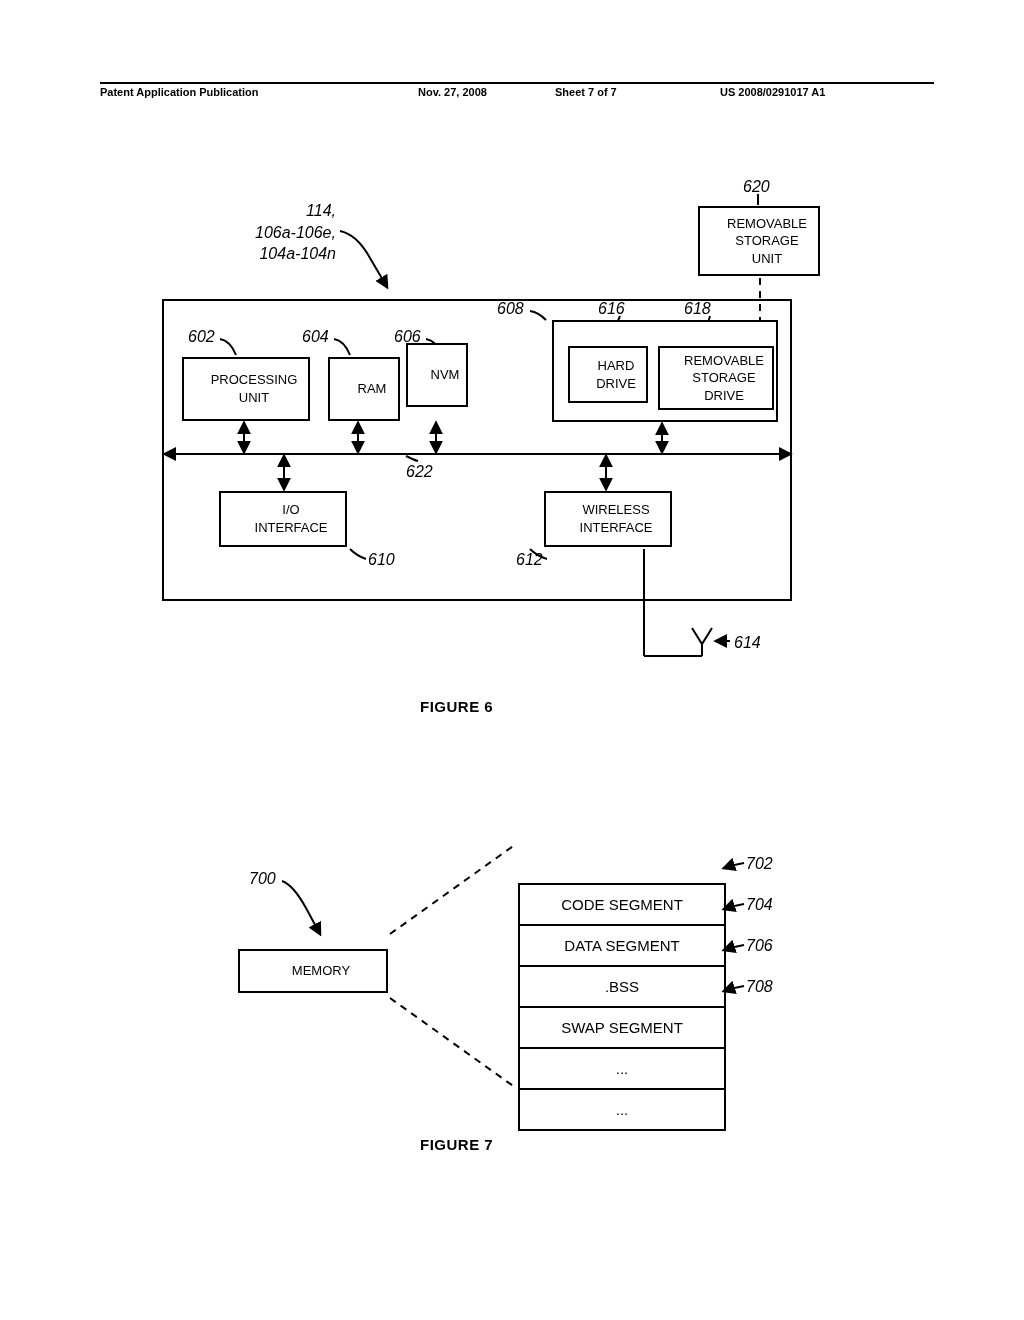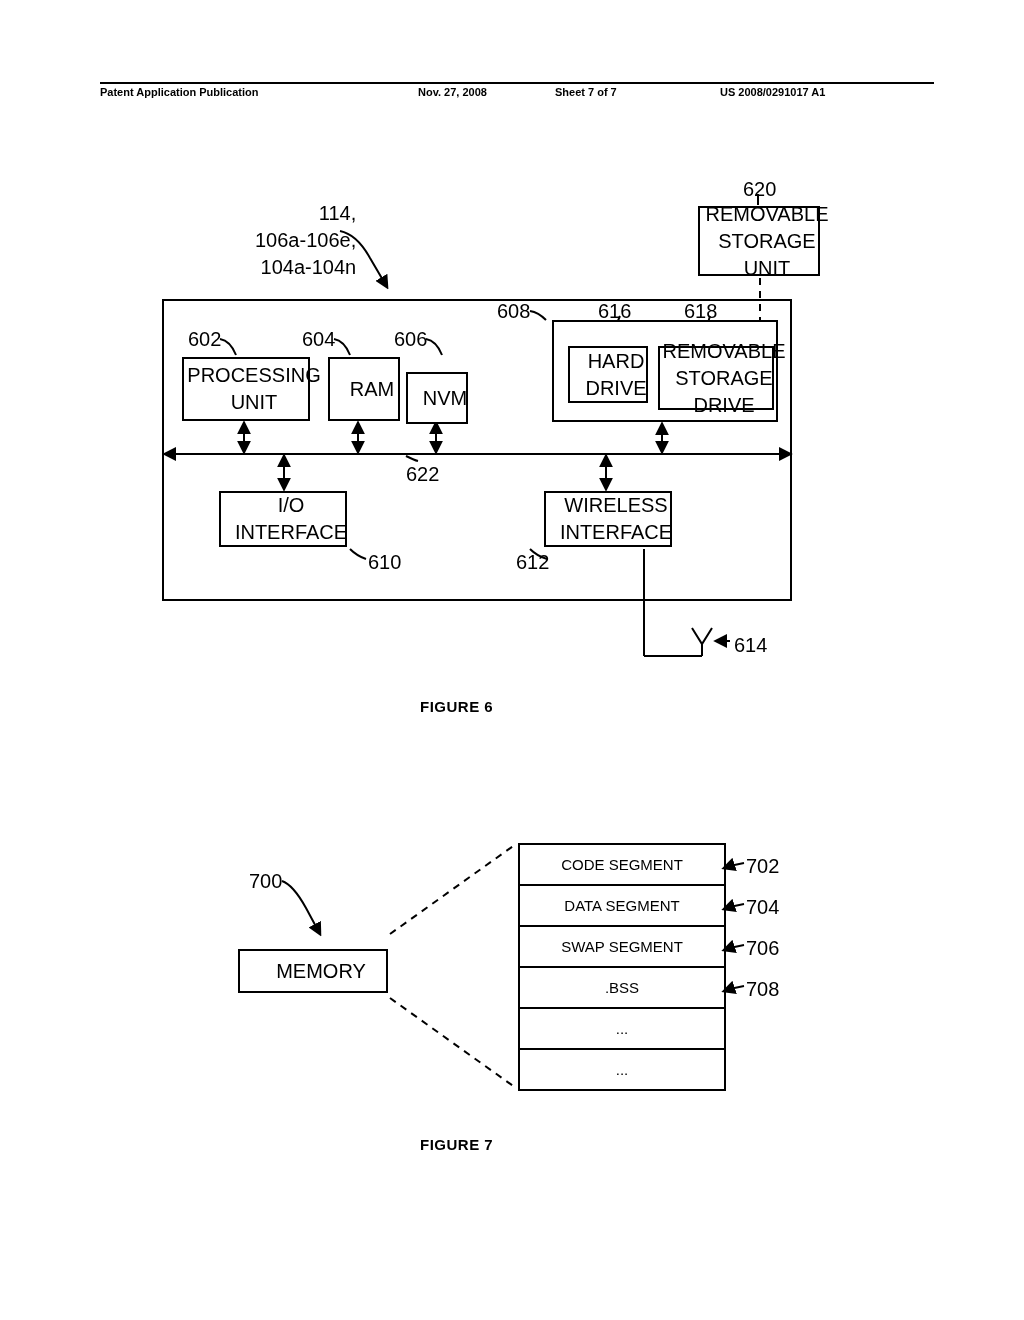--- a/index.html
+++ b/index.html
@@ -26,46 +26,48 @@
   .hdr-text {
     position: absolute;
     top: 86px;
     font-size: 11px;
     font-weight: bold;
   }
   .box {
     position: absolute;
     border: 2px solid #000;
     text-align: center;
-    font-size: 20px;
+    font-size: 13px;
     line-height: 1.35;
     display: flex;
     align-items: center;
     justify-content: center;
     background: #fff;
     box-sizing: border-box;
     padding-left: 16px;
   }
   .fig-label {
     position: absolute;
     font-size: 15px;
     font-weight: bold;
     letter-spacing: 0.5px;
   }
   .ref-label {
     position: absolute;
-    font-size: 20px;
+    font-size: 16px;
+    font-style: italic;
   }
   svg.figsvg {
     position: absolute;
     overflow: visible;
   }
   .mem-table {
     position: absolute;
     border-collapse: collapse;
+    margin-top: 40px;
   }
   .mem-table td {
     border: 2px solid #000;
     text-align: center;
     font-size: 15px;
     height: 35px;
     width: 200px;
     padding: 2px 2px;
   }
 </style>
@@ -96,21 +98,21 @@
   <div class="box" style="left:552px; top:320px; width:226px; height:102px; z-index:1"></div>
   <div class="ref-label" style="left:497px; top:300px">608</div>
 
   <div class="box" style="left:182px; top:357px; width:128px; height:64px; z-index:2; white-space:pre">PROCESSING
 UNIT</div>
   <div class="ref-label" style="left:188px; top:328px">602</div>
 
   <div class="box" style="left:328px; top:357px; width:72px; height:64px; z-index:2">RAM</div>
   <div class="ref-label" style="left:302px; top:328px">604</div>
 
-  <div class="box" style="left:406px; top:372px; width:62px; height:52px; z-index:2">NVM</div>
+  <div class="box" style="left:406px; top:343px; width:62px; height:64px; z-index:2">NVM</div>
   <div class="ref-label" style="left:394px; top:328px">606</div>
 
   <div class="box" style="left:568px; top:346px; width:80px; height:57px; z-index:3; white-space:pre">HARD
 DRIVE</div>
   <div class="ref-label" style="left:598px; top:300px">616</div>
 
   <div class="box" style="left:658px; top:346px; width:116px; height:64px; z-index:3; white-space:pre">REMOVABLE
 STORAGE
 DRIVE</div>
   <div class="ref-label" style="left:684px; top:300px">618</div>
@@ -178,24 +180,24 @@
 
   <table class="mem-table" style="left:518px; top:843px">
     <tbody>
         <tr>
           <td>CODE SEGMENT</td>
         </tr>
     <tr>
           <td>DATA SEGMENT</td>
         </tr>
     <tr>
+          <td>.BSS</td>
+        </tr>
+    <tr>
           <td>SWAP SEGMENT</td>
-        </tr>
-    <tr>
-          <td>.BSS</td>
         </tr>
     <tr>
           <td>...</td>
         </tr>
     <tr>
           <td>...</td>
         </tr>
   </tbody>
     </table>
 

